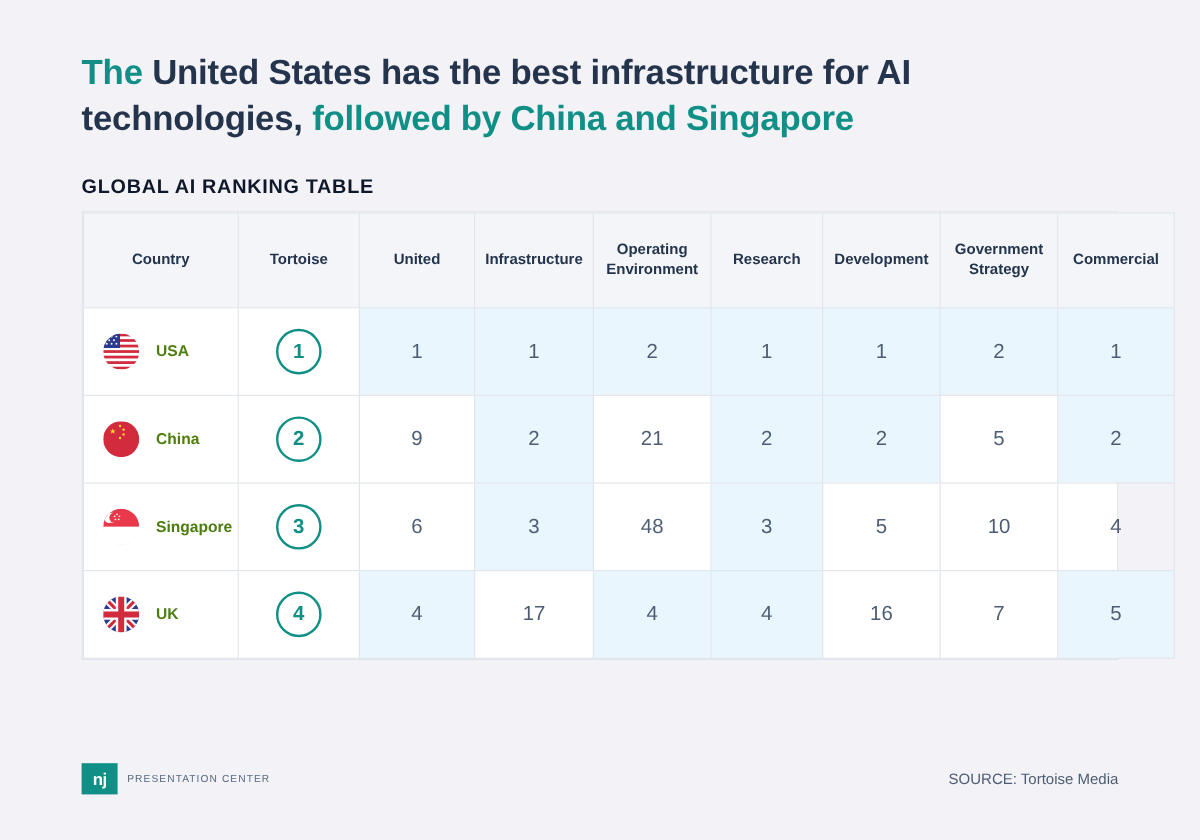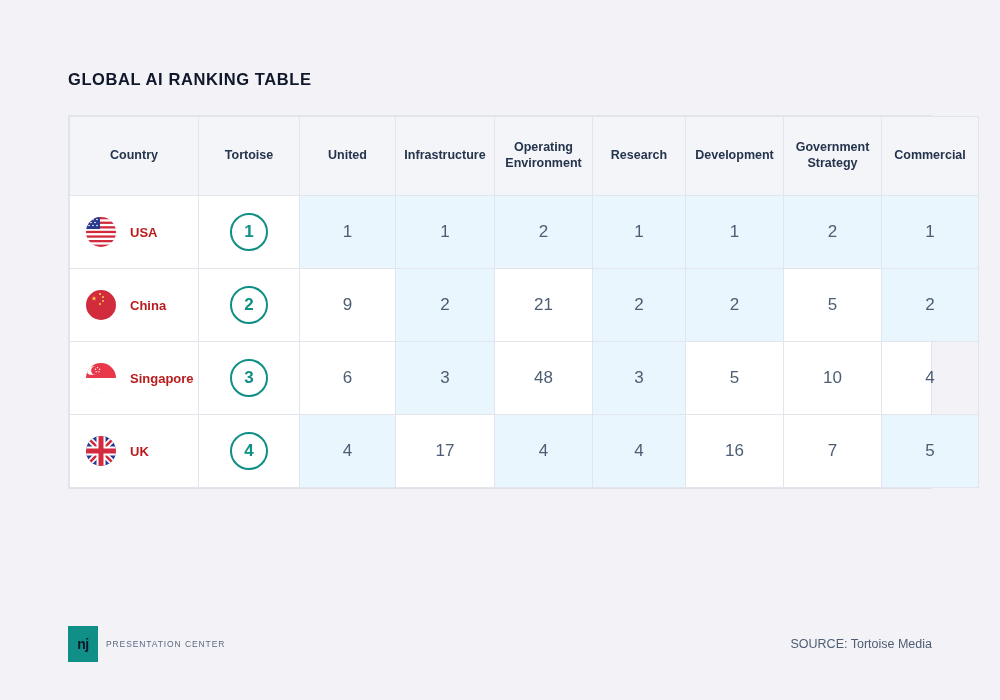--- a/index.html
+++ b/index.html
@@ -33,21 +33,21 @@
     color: #0f8f85;
   }
   .subtitle {
     margin-top: 28px;
     font-size: 16.5px;
     font-weight: bold;
     letter-spacing: 0.6px;
     color: #0f172a;
   }
   .table-wrap {
-    margin-top: 26px;
+    margin-top: 10px;
     width: 864px;
     background: #ffffff;
     border: 1px solid #dfe3ea;
     box-sizing: border-box;
   }
   table.rank {
     border-collapse: collapse;
     width: 100%;
     table-layout: fixed;
   }
@@ -79,21 +79,21 @@
     padding-left: 16px;
   }
   .country-inner {
     display: flex;
     align-items: center;
     gap: 14px;
   }
   .country-name {
     font-size: 13px;
     font-weight: bold;
-    color: #b91c1c;
+    color: #4d7c0f;
   }
   .flag {
     width: 30px;
     height: 30px;
     border-radius: 50%;
     overflow: hidden;
     flex: 0 0 auto;
     box-shadow: 0 0 0 1px rgba(0,0,0,0.08) inset;
   }
   .flag svg { display: block; }
@@ -119,23 +119,23 @@
     align-items: center;
     justify-content: space-between;
   }
   .logo {
     display: flex;
     align-items: center;
     gap: 8px;
   }
   .logo-mark {
     width: 30px;
-    height: 36px;
+    height: 26px;
     background: #0f8f85;
-    color: #0f172a;
+    color: #ffffff;
     font-size: 14px;
     font-weight: bold;
     display: flex;
     align-items: center;
     justify-content: center;
     letter-spacing: -0.5px;
   }
   .logo-text {
     font-size: 8.5px;
     font-weight: normal;
@@ -146,20 +146,23 @@
     font-size: 12.5px;
     color: #4d5d73;
     text-align: right;
   }
 </style>
 </head>
 <body>
 
 <div class="page">
 
+  <h1 class="headline">
+    <span class="accent">The</span><span> United States has the best infrastructure for AI technologies,</span><span class="accent"> followed by China and Singapore</span>
+  </h1>
 
   <div class="subtitle">GLOBAL AI RANKING TABLE</div>
 
   <div class="table-wrap">
     <table class="rank">
       <thead>
         <tr>
           <th style="width:124px">Country</th>
           <th style="width:96px">Tortoise</th>
           <th style="width:91px">United</th>

